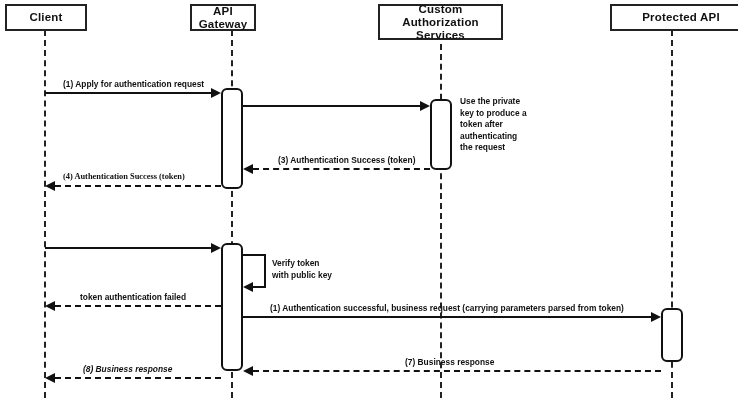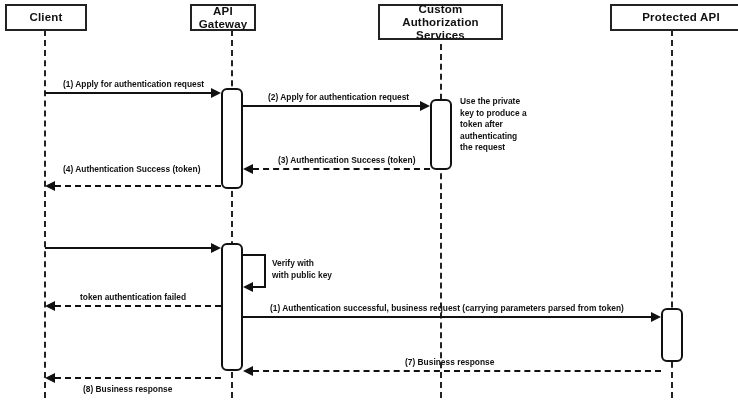--- a/index.html
+++ b/index.html
@@ -131,61 +131,60 @@
 
   <div class="activation" style="left:221px; top:88px; width:22px; height:101px;"></div>
   <div class="activation" style="left:430px; top:99px; width:22px; height:71px;"></div>
   <div class="activation" style="left:221px; top:243px; width:22px; height:128px;"></div>
   <div class="activation" style="left:661px; top:308px; width:22px; height:54px;"></div>
 
   <div class="msg-label" style="left:63px; top:79px;">(1) Apply for authentication request</div>
   <div class="msg-line" style="left:45px; top:92px; width:166px;"></div>
   <div class="arrow-head right" style="left:211px; top:88px;"></div>
 
-  <div class="msg-label" style="left:268px; top:92px;">(2) Apply for authentication request</div>
   <div class="msg-line" style="left:242px; top:105px; width:178px;"></div>
   <div class="arrow-head right" style="left:420px; top:101px;"></div>
 
   <div class="msg-label" style="left:278px; top:155px;">(3) Authentication Success (token)</div>
   <div class="msg-line dashed" style="left:253px; top:168px; width:177px;"></div>
   <div class="arrow-head left" style="left:243px; top:164px;"></div>
 
-  <div class="msg-label" style="left:63px; top:164px;">(4) Authentication Success (token)</div>
+  <div class="msg-label" style="left:63px; top:172px;font-family:Liberation Serif, serif;">(4) Authentication Success (token)</div>
   <div class="msg-line dashed" style="left:55px; top:185px; width:166px;"></div>
   <div class="arrow-head left" style="left:45px; top:181px;"></div>
 
   <div class="note" style="left:460px; top:96px; width:70px;">
     <div>Use the private</div>
     <div>key to produce a</div>
     <div>token after</div>
     <div>authenticating</div>
     <div>the request</div>
   </div>
 
   <div class="msg-line" style="left:45px; top:247px; width:166px;"></div>
   <div class="arrow-head right" style="left:211px; top:243px;"></div>
 
   <div class="self-seg" style="left:243px; top:254px; width:23px; height:0; border-width:2px 0 0 0;"></div>
   <div class="self-seg" style="left:264px; top:254px; width:0; height:32px; border-width:0 0 0 2px;"></div>
   <div class="self-seg" style="left:253px; top:286px; width:13px; height:0; border-width:2px 0 0 0;"></div>
   <div class="arrow-head left" style="left:243px; top:282px;"></div>
   <div class="note" style="left:272px; top:258px; width:90px;">
-    <div>Verify with</div>
+    <div>Verify token</div>
     <div>with public key</div>
   </div>
 
   <div class="msg-label" style="left:80px; top:292px;">token authentication failed</div>
   <div class="msg-line dashed" style="left:55px; top:305px; width:166px;"></div>
   <div class="arrow-head left" style="left:45px; top:301px;"></div>
 
   <div class="msg-label" style="left:270px; top:303px;">(1) Authentication successful, business request (carrying parameters parsed from token)</div>
   <div class="msg-line" style="left:242px; top:316px; width:409px;"></div>
   <div class="arrow-head right" style="left:651px; top:312px;"></div>
 
   <div class="msg-label" style="left:405px; top:357px;">(7) Business response</div>
   <div class="msg-line dashed" style="left:253px; top:370px; width:408px;"></div>
   <div class="arrow-head left" style="left:243px; top:366px;"></div>
 
-  <div class="msg-label" style="left:83px; top:384px;">(8) Business response</div>
+  <div class="msg-label" style="left:83px; top:364px;font-style:italic;">(8) Business response</div>
   <div class="msg-line dashed" style="left:55px; top:377px; width:166px;"></div>
   <div class="arrow-head left" style="left:45px; top:373px;"></div>
 
 </div>
 
 </body></html>

